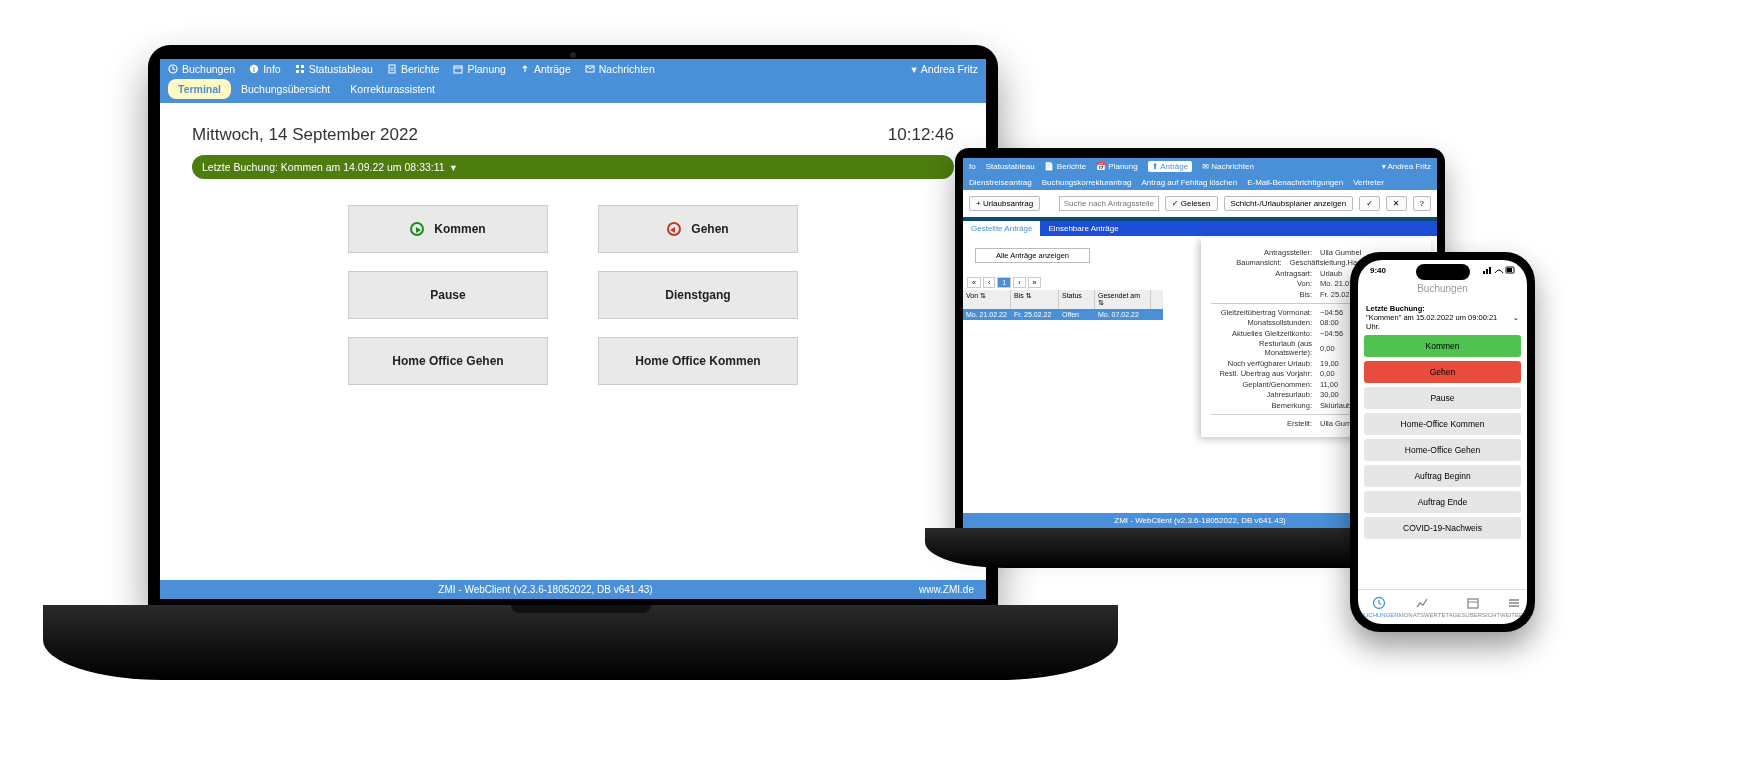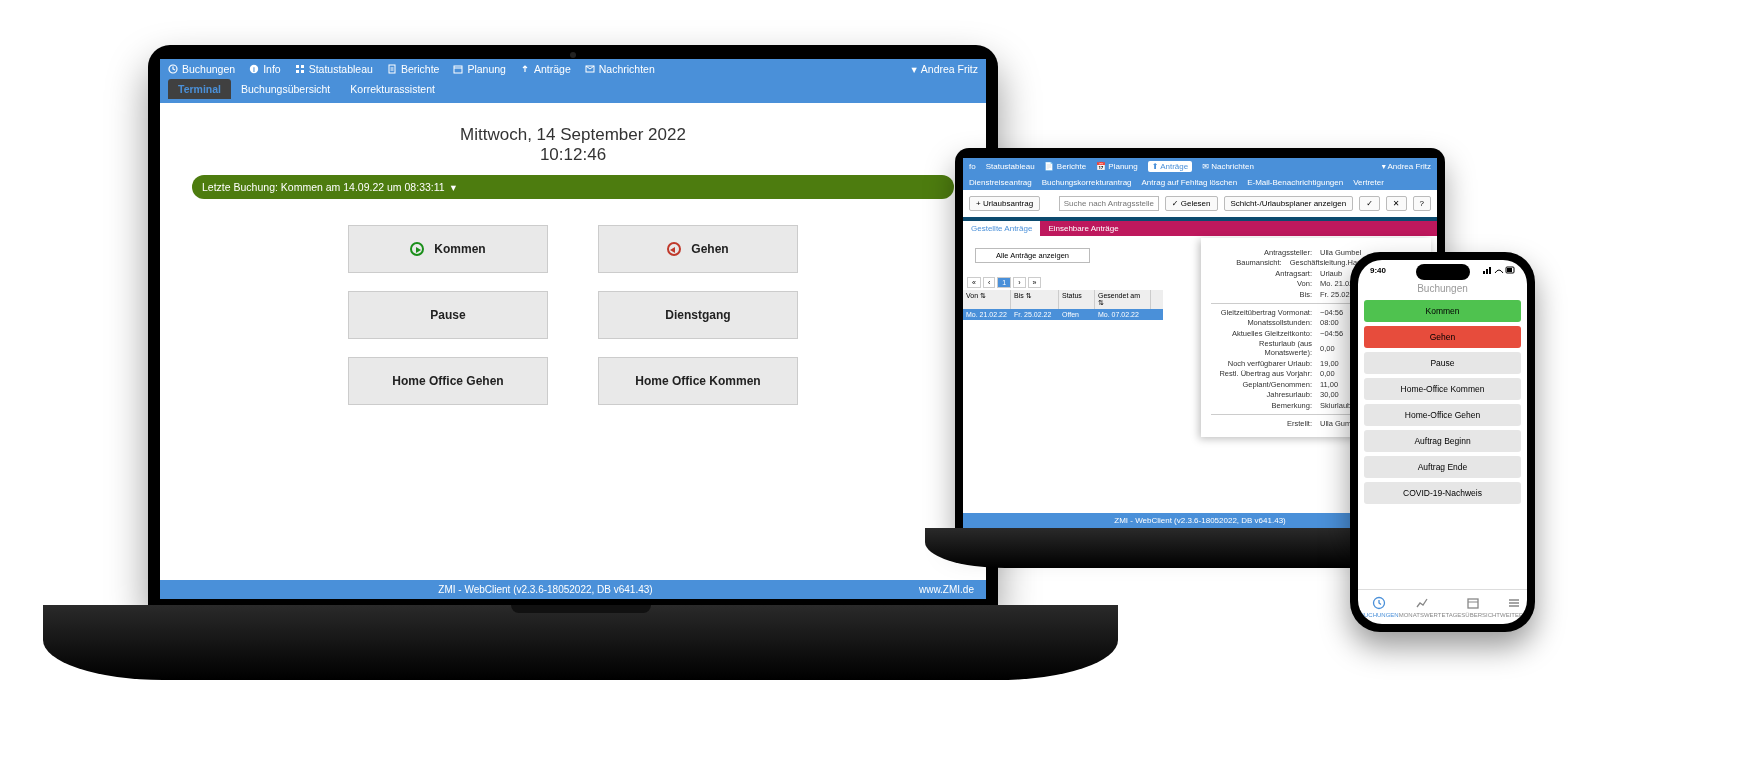--- a/index.html
+++ b/index.html
@@ -27,24 +27,24 @@
     width:140px;height:8px;background:#111;border-radius:0 0 8px 8px;
   }
 
   .topnav { background:#4a90d9; color:#fff; display:flex; align-items:center; padding:4px 8px; gap:14px; font-size:10.5px; }
   .topnav .item { display:flex; align-items:center; gap:4px; cursor:pointer; }
   .topnav .spacer { flex:1; }
   .topnav .user { display:flex; align-items:center; gap:4px; }
 
   .subnav { background:#4a90d9; padding:0 8px 4px 8px; display:flex; gap:0; font-size:10.5px; }
   .subnav .tab { padding:4px 10px; color:#fff; cursor:pointer; border-radius:3px 3px 0 0; }
-  .subnav .tab.active { background:#404040; color:#4a90d9; font-weight:bold; }
+  .subnav .tab.active { background:#fef9c3; color:#4a90d9; font-weight:bold;border-radius:8px; }
 
   .content1 { flex:1; background:#fff; padding:22px 32px; }
-  .datebar { display:flex; justify-content:space-between; align-items:center; font-size:17px; color:#333; margin-bottom:10px;flex-direction:column; }
+  .datebar { display:flex; justify-content:space-between; align-items:center; font-size:17px; color:#333; margin-bottom:10px; }
   .bookingbar { background:#4d7c0f; color:#fff; padding:6px 10px; font-size:10.5px; border-radius:12px; display:flex; align-items:center; gap:6px; margin-bottom:26px; }
   .btngrid { display:grid; grid-template-columns: 200px 200px; gap:18px 50px; justify-content:center; }
   .bigbtn { background:#e9e9e9; border:1px solid #ccc; height:48px; display:flex; align-items:center; justify-content:center; gap:10px; font-size:12px; color:#222; cursor:pointer; font-weight:bold; }
   .bigbtn .ic { width:14px; height:14px; border:2px solid; border-radius:50%; position:relative; }
   .ic.green { border-color:#1a8f1a; }
   .ic.green::after{content:"";position:absolute;right:1px;top:3px;width:0;height:0;border-left:5px solid #1a8f1a;border-top:3px solid transparent;border-bottom:3px solid transparent;}
   .ic.red { border-color:#c0392b; }
   .ic.red::after{content:"";position:absolute;left:1px;top:3px;width:0;height:0;border-right:5px solid #c0392b;border-top:3px solid transparent;border-bottom:3px solid transparent;}
 
   .footer1 { background:#4a90d9; color:#fff; font-size:10px; display:flex; justify-content:space-between; padding:4px 12px; }
@@ -59,21 +59,21 @@
   }
   .laptop2 .screen2 { width:100%; height:370px; background:#fff; font-size:8px; display:flex; flex-direction:column; overflow:hidden; }
   .laptop2 .base { position:absolute; left:-30px; bottom:0; width:550px; height:40px; background:linear-gradient(#2a2a2a,#000); border-radius:0 0 80px 80px/0 0 26px 26px; }
 
   .topnav2 { background:#4a90d9; color:#fff; display:flex; gap:10px; padding:3px 6px; font-size:8px; align-items:center;}
   .topnav2 .spacer{flex:1;}
   .subnav2 { background:#4a90d9; color:#fff; display:flex; gap:10px; padding:3px 6px; font-size:8px; }
   .toolbar2 { display:flex; gap:6px; padding:6px; align-items:center; font-size:8px; border-bottom:4px solid #0c4a6e;}
   .toolbar2 .btn{border:1px solid #bbb;padding:2px 6px;border-radius:2px;background:#fafafa;cursor:pointer;}
   .toolbar2 input{border:1px solid #bbb;padding:2px 4px;font-size:8px;width:100px;}
-  .tabbar2{background:#be185d;color:#fff;display:flex;font-size:8px;}
+  .tabbar2{background:#1d4ed8;color:#fff;display:flex;font-size:8px;}
   .tabbar2 .t{padding:3px 8px;cursor:pointer;}
   .tabbar2 .t.active{background:#fff;color:#4a90d9;}
   .listarea{display:flex;flex:1;}
   .leftcol{width:200px;font-size:7.5px;}
   .allbtn{border:1px solid #bbb;margin:12px;padding:2px 20px;display:inline-block;}
   .pager{display:flex;gap:2px;margin:2px 4px;}
   .pager span{border:1px solid #ccc;padding:1px 4px;font-size:7px;}
   .thdr{display:flex;background:#eee;font-size:7px;}
   .thdr div{padding:2px 3px;border-right:1px solid #ccc;}
   .trow{display:flex;font-size:7px;color:#fff;}
@@ -368,20 +368,27 @@
           <rect x="0" y="5" width="2" height="3" fill="#000"></rect>
             <rect x="3" y="3" width="2" height="5" fill="#000"></rect>
             <rect x="6" y="1" width="2" height="7" fill="#000"></rect>
           <path d="M12 7 Q16 1 20 7" stroke="#000" fill="none" stroke-width="1"></path>
           <rect x="23" y="1" width="8" height="6" rx="1" fill="none" stroke="#000"></rect>
             <rect x="24" y="2" width="5" height="4" fill="#000"></rect>
         </svg>
       </span>
     </div>
     <div class="ptitle">Buchungen</div>
+    <div class="plast">
+      <span class="txt">
+        <b>Letzte Buchung:</b><br>
+        <span>"Kommen" am 15.02.2022 um 09:00:21 Uhr.</span>
+      </span>
+      <span>⌄</span>
+    </div>
     <div class="pbtns">
       <div class="pbtn green">Kommen</div>
       <div class="pbtn red">Gehen</div>
       <div class="pbtn grey">Pause</div>
       <div class="pbtn grey">Home-Office Kommen</div>
       <div class="pbtn grey">Home-Office Gehen</div>
       <div class="pbtn grey">Auftrag Beginn</div>
       <div class="pbtn grey">Auftrag Ende</div>
       <div class="pbtn grey">COVID-19-Nachweis</div>
     </div>

